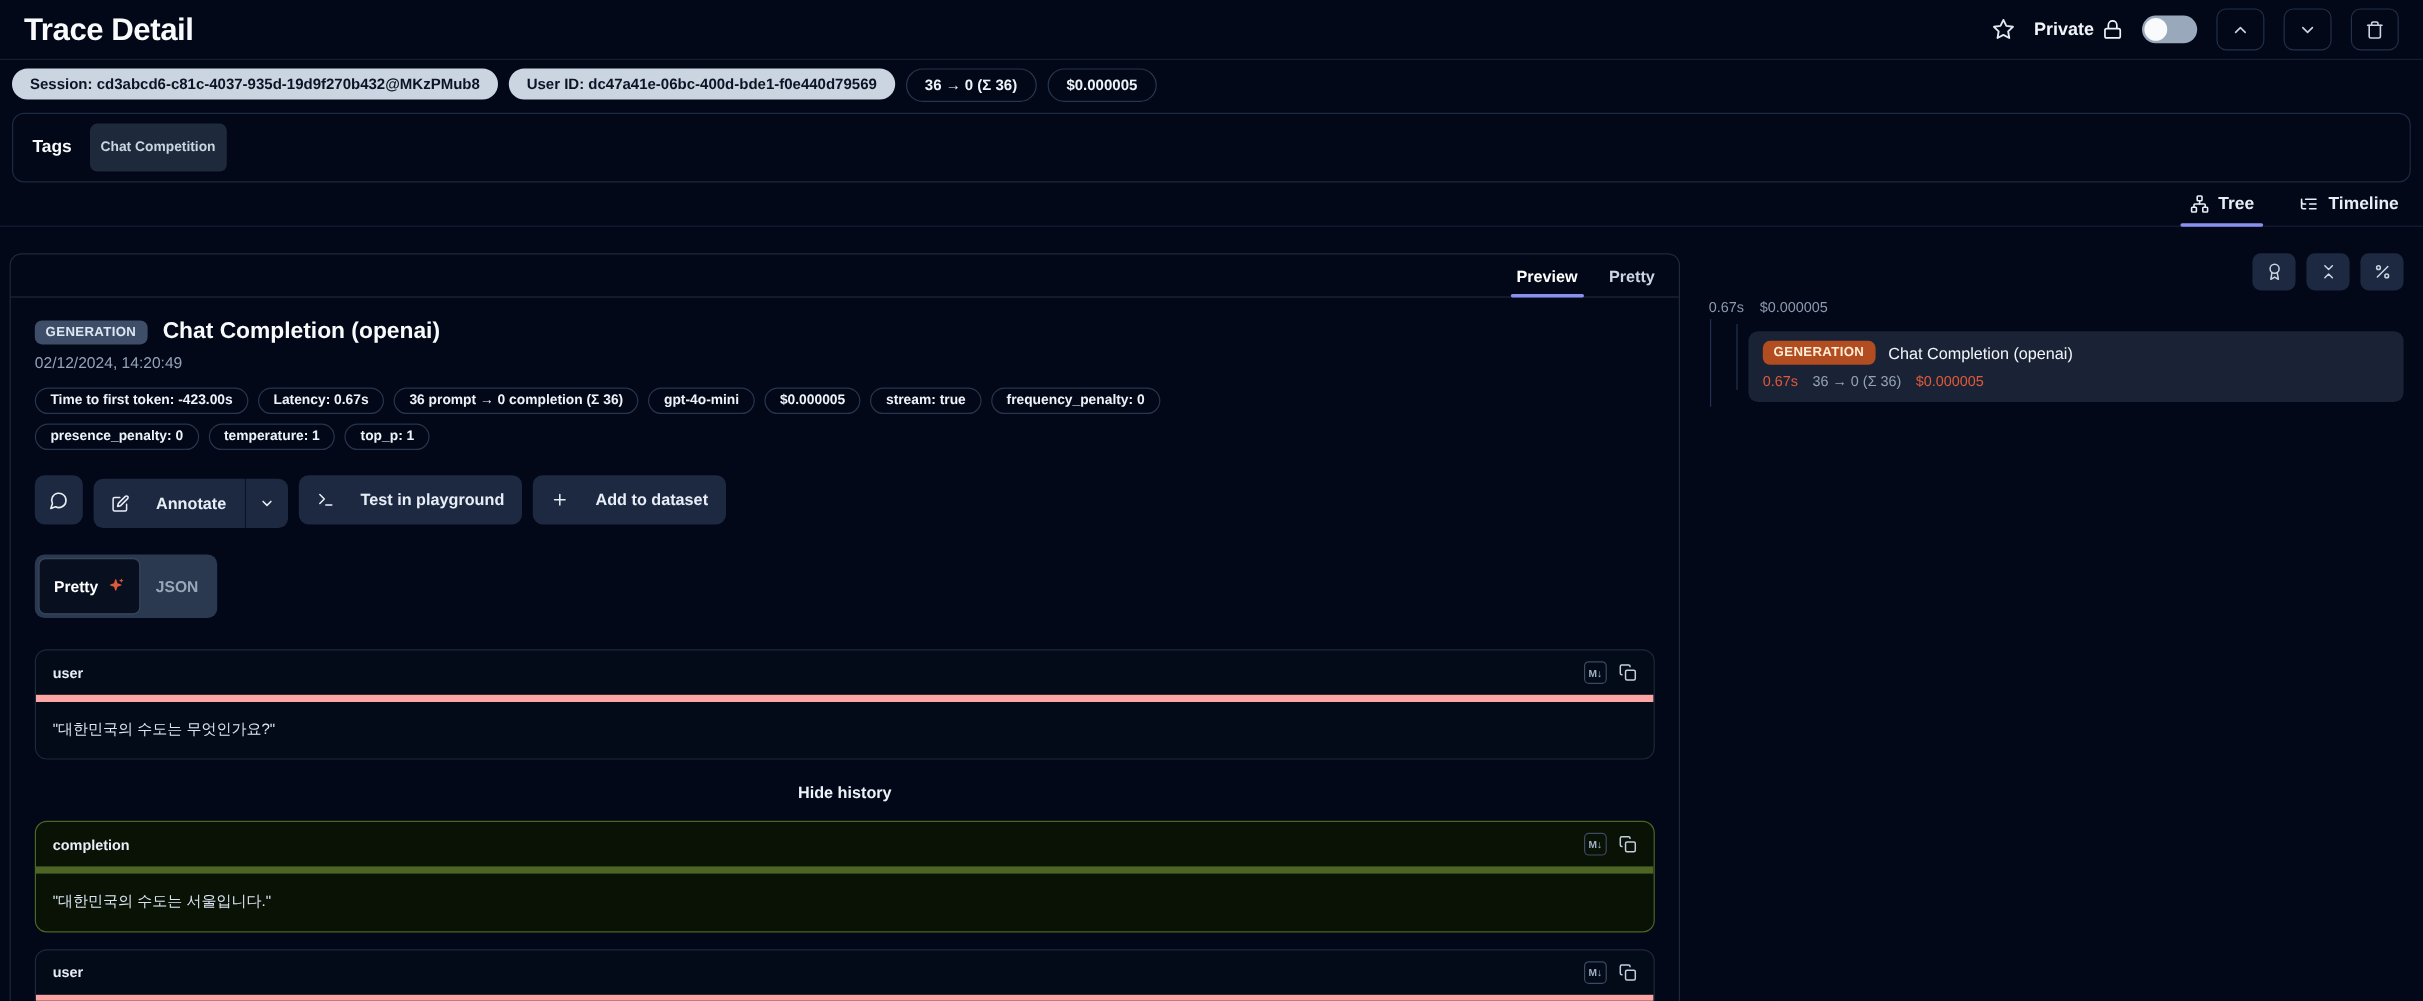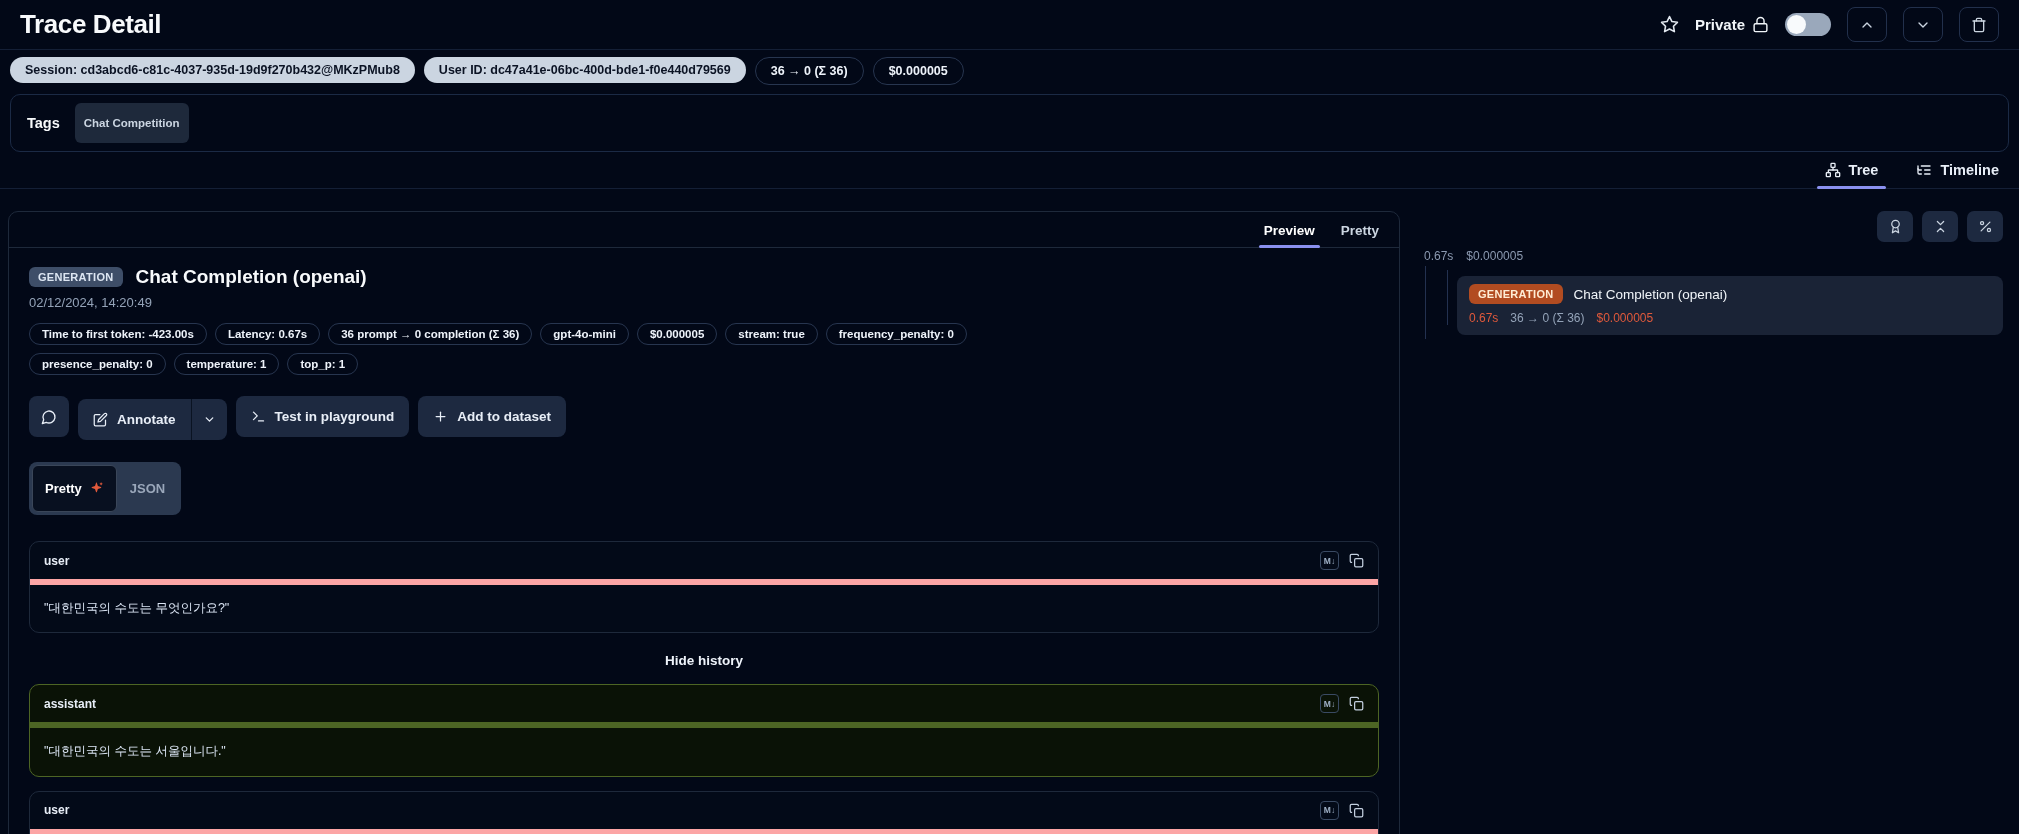--- a/index.html
+++ b/index.html
@@ -59,21 +59,21 @@
     padding:4px 9px; border-radius:6px; }
   .gen-title { font-size:19px; font-weight:700; color:#f8fafc; }
   .timestamp { margin-top:7px; font-size:13px; color:#94a3b8; }
 
   .param-badges { margin-top:13px; display:flex; flex-wrap:wrap; gap:8px; max-width:1060px; }
   .pill { border:1px solid #27354f; border-radius:9999px; padding:4px 12px; font-size:11.5px; font-weight:700;
     color:#eef3fa; white-space:nowrap; }
 
   .actions { margin-top:21px; display:flex; align-items:center; gap:9px; }
   .btn { background:#1d2940; border:none; border-radius:8px; color:#e8eef7; font-size:13.5px; font-weight:700;
-    font-family:inherit; display:flex; align-items:center; gap:9px; padding:9px 15px; cursor:pointer; height:41px; }
+    font-family:inherit; display:flex; align-items:center; gap:22px; padding:9px 15px; cursor:pointer; height:41px; }
   .btn-icononly { width:40px; justify-content:center; padding:0; }
   .split { display:flex; height:36px; }
   .split .btn-main { border-radius:8px 0 0 8px; border-right:1px solid #0a1322; }
   .split .btn-caret { border-radius:0 8px 8px 0; padding:0 11px; }
 
   .format-tabs { margin-top:25px; display:inline-flex; background:#2b3950; border-radius:8px; padding:3px; align-items:center; }
   .format-tab { display:flex; align-items:center; gap:7px; padding:6px 13px; font-size:13px; font-weight:700;
     color:#9aa7ba; border-radius:6px; cursor:pointer; }
   .format-tab.active { background:#081020; color:#ffffff; border:1px solid #3a4659; padding:15px 12px; }
 
@@ -307,21 +307,21 @@
               </button>
             </span>
           </div>
           <div class="msg-body">"대한민국의 수도는 무엇인가요?"</div>
         </div>
 
         <div class="hide-history">Hide history</div>
 
         <div class="msg-box assistant">
           <div class="msg-head">
-            <span class="msg-role">assistant</span>
+            <span class="msg-role">completion</span>
             <span class="msg-tools">
               <button class="md-btn">M↓</button>
               <button class="copy-btn">
                 <span>
                   <svg width="15" height="15" viewBox="0 0 24 24" fill="none" stroke="currentColor" stroke-width="2" stroke-linejoin="round">
                       <rect x="9" y="9" width="13" height="13" rx="2"></rect>
                       <path d="M5 15H4a2 2 0 0 1-2-2V4a2 2 0 0 1 2-2h9a2 2 0 0 1 2 2v1"></path>
                     </svg>
                 </span>
               </button>

